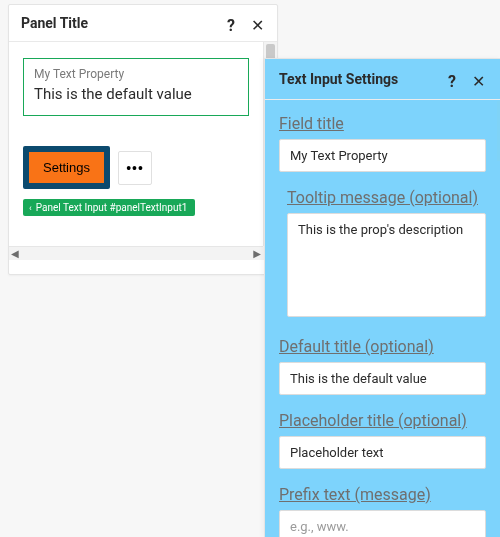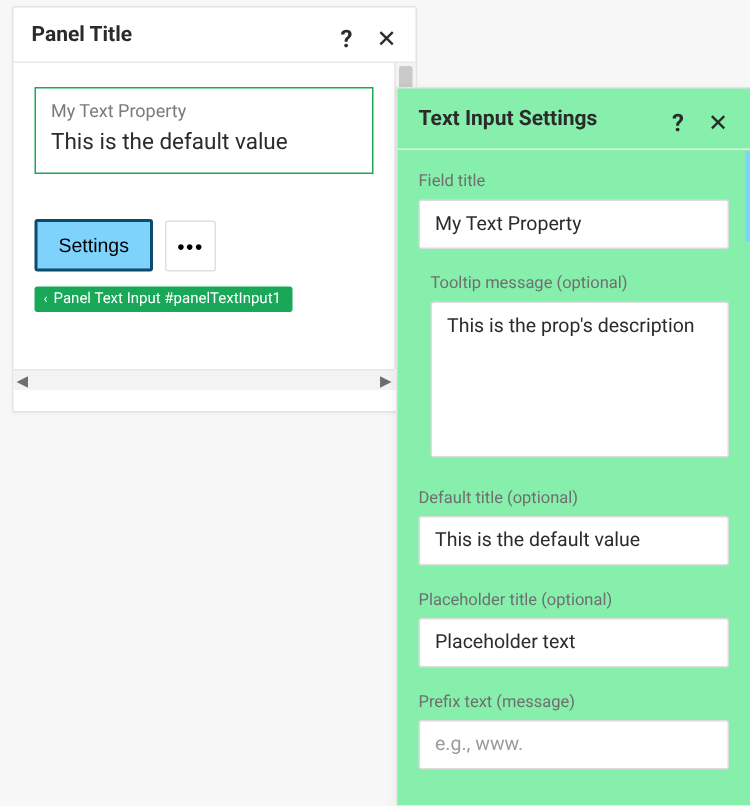--- a/index.html
+++ b/index.html
@@ -67,22 +67,22 @@
     font-size: 15px;
     color: #2b2b2b;
   }
   .settings-row {
     display: flex;
     align-items: center;
     gap: 8px;
     margin-top: 30px;
   }
   .settings-btn {
-    border: 2px solid #0c4a6e;
-    background: #7dd3fc;
+    border: 6px solid #0c4a6e;
+    background: #f97316;
     border-radius: 2px;
     padding: 8px 14px;
     font-size: 13px;
     cursor: pointer;
   }
   .more-btn {
     border: 1px solid #e0e0e0;
     background: #fff;
     border-radius: 2px;
     width: 34px;
@@ -151,21 +151,21 @@
     position: relative;
   }
 
   
   .right-panel {
     position: absolute;
     left: 264px;
     top: 58px;
     width: 236px;
     height: 479px;
-    background: #86efac;
+    background: #7dd3fc;
     border-left: 1px solid #e4e4e4;
     border-top: 1px solid #e4e4e4;
     box-shadow: -2px 0 5px rgba(0,0,0,0.04);
     display: flex;
     flex-direction: column;
   }
   .right-accent {
     position: absolute;
     right: 0;
     top: 42px;
@@ -183,23 +183,24 @@
     font-weight: 700;
     font-size: 14px;
     flex: 1;
   }
   .right-body {
     padding: 14px 14px 10px 14px;
     overflow: hidden;
     flex: 1;
   }
   .form-label {
-    font-size: 11px;
+    font-size: 16px;
     color: #6f6f6f;
     margin-bottom: 6px;
+    text-decoration: underline;
   }
   .form-input {
     width: 100%;
     border: 1px solid #dcdcdc;
     border-radius: 2px;
     padding: 8px 10px;
     font-size: 13px;
     color: #2b2b2b;
     font-family: inherit;
     margin-bottom: 16px;

